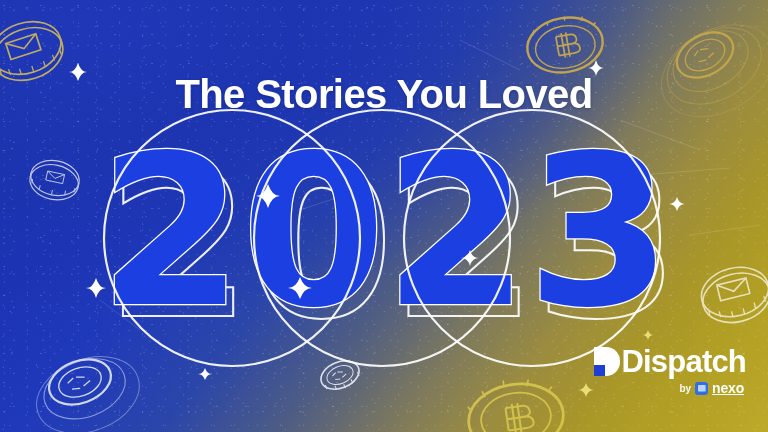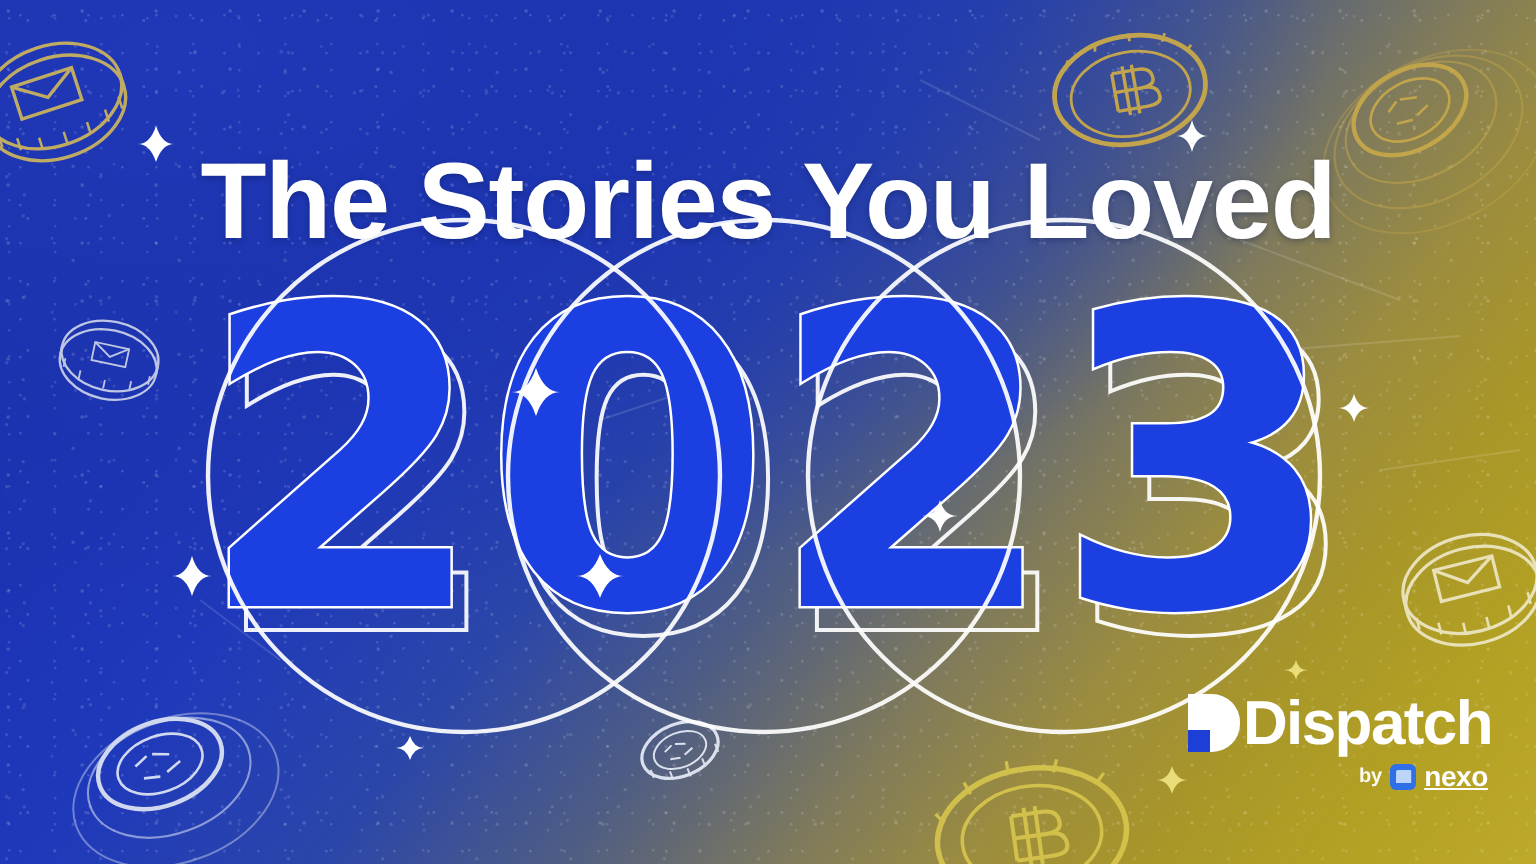--- a/index.html
+++ b/index.html
@@ -55,21 +55,21 @@
 
   .layer{ position:absolute; inset:0; }
   svg.layer{ overflow:visible; }
 
   
   #headline{
     position:absolute;
     left:0; right:0; top:74px;
     text-align:center;
     color:#ffffff;
-    font-size:54px;
+    font-size:40px;
     font-weight:700;
     letter-spacing:-0.6px;
     line-height:1;
     text-shadow:0 1px 3px rgba(10,20,70,.35);
     z-index:6;
     font-family:"Liberation Sans", sans-serif;
   }
 
   
   #year-wrap{

